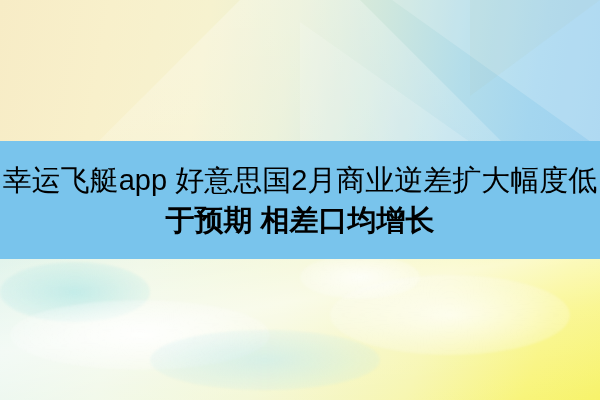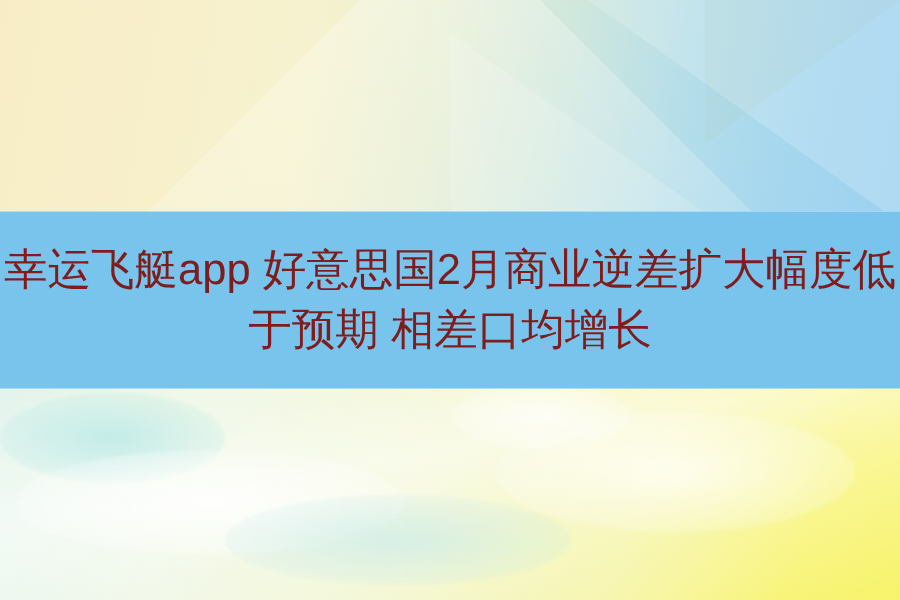--- a/index.html
+++ b/index.html
@@ -137,30 +137,31 @@
     height: 118px;
     background: #79c4ec;
     display: flex;
     flex-direction: column;
     align-items: center;
     justify-content: center;
     box-sizing: border-box;
     padding: 0 6px;
   }
   .headline-line {
-    color: #7f1d1d;
+    color: #000000;
     font-family: "Liberation Sans", "DejaVu Sans", sans-serif;
     font-size: 29px;
     line-height: 40px;
     letter-spacing: 0px;
     white-space: nowrap;
     text-align: center;
   }
   .headline-line-2 {
     margin-top: 0px;
+    font-weight: bold;
   }
 </style>
 </head>
 <body>
 
 <div id="banner">
 
   <div class="bg-top">
     <div class="facet facet-a"></div>
     <div class="facet facet-b"></div>

